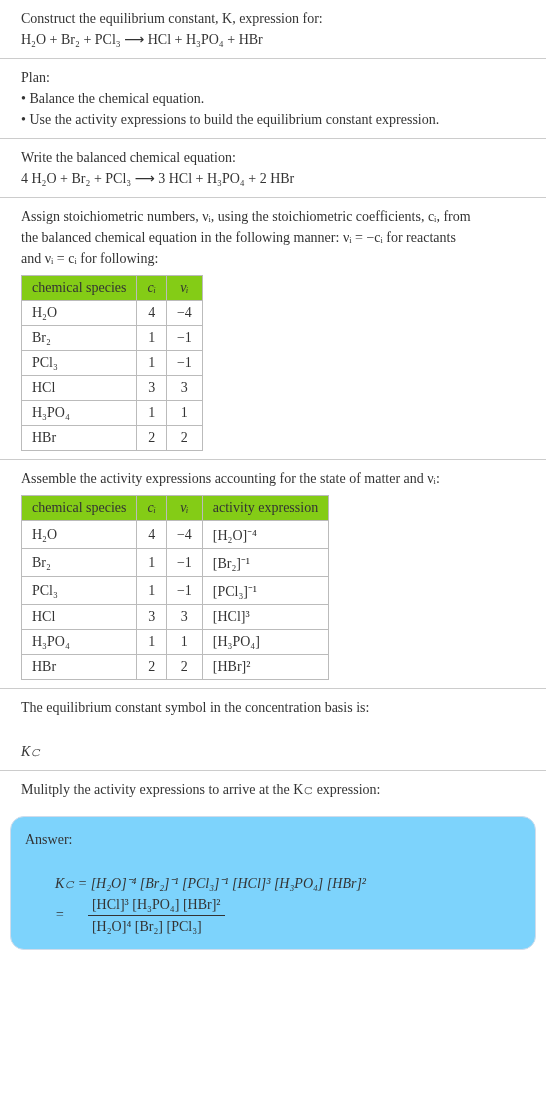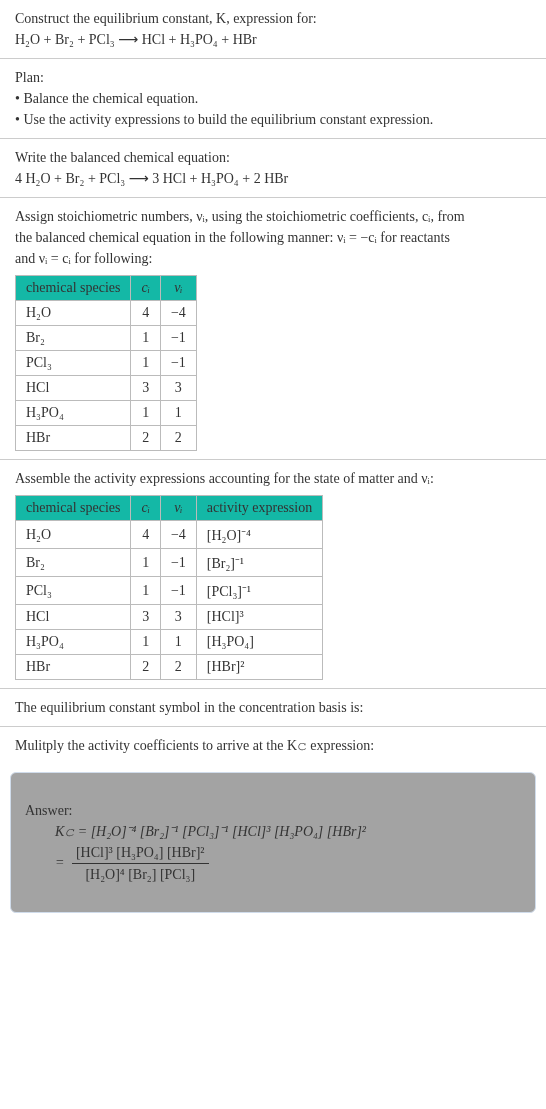--- a/index.html
+++ b/index.html
@@ -5,50 +5,49 @@
   body {
     margin: 0;
     padding: 0;
     font-family: Georgia, 'Times New Roman', serif;
     font-size: 14px;
     color: #333;
     background: #fff;
     width: 546px;
   }
   .section {
-    padding: 8px 15px;
+    padding: 8px 21px;
     border-bottom: 1px solid #ccc;
   }
   .section:last-child { border-bottom: none; }
   .line { line-height: 1.5; }
-  .italic { font-style: italic; }
+  .italic { font-style: italic; margin-top: 23px; }
   table {
     border-collapse: collapse;
     margin-top: 6px;
   }
   th, td {
     border: 1px solid #bbb;
     padding: 4px 10px;
     text-align: left;
     font-weight: normal;
   }
-  th { background: #14b8a6; }
+  th { background: #84cc16; }
   td.center, th.center { text-align: center; }
   .answer-box {
-    background: #a3a3a3;
+    background: #7dd3fc;
     border: 1px solid #d0dceb;
-    border-radius: 6px;
-    padding: 27px 14px;
+    border-radius: 14px;
+    padding: 12px 14px;
     margin: 8px 10px 14px 10px;
   }
   .frac {
     display: inline-block;
-    text-align: center;
     vertical-align: middle;
-    margin: 0 4px;
+    margin: 0 20px;
   }
   .frac .num { display: block; border-bottom: 1px solid #333; padding: 0 4px; }
   .frac .den { display: block; padding: 0 4px; }
   .indent { margin-left: 30px; }
 </style>
 </head>
 <body>
 
 <div class="section">
   <div class="line">Construct the equilibrium constant, K, expression for:</div>
@@ -156,24 +155,25 @@
       <td class="center">2</td>
       <td class="center">2</td>
       <td>[HBr]²</td>
     </tr>
   </tbody>
     </table>
 </div>
 
 <div class="section">
   <div class="line">The equilibrium constant symbol in the concentration basis is:</div>
+  <div class="line italic">K𝚌</div>
 </div>
 
 <div class="section" style="border-bottom:none;">
-  <div class="line">Mulitply the activity coefficients to arrive at the K𝚌 expression:</div>
+  <div class="line">Mulitply the activity expressions to arrive at the K𝚌 expression:</div>
 </div>
 
 <div class="answer-box">
   <div class="line">Answer:</div>
   <div class="line indent italic">K𝚌 = [H₂O]⁻⁴ [Br₂]⁻¹ [PCl₃]⁻¹ [HCl]³ [H₃PO₄] [HBr]²</div>
   <div class="line indent">
     <span class="italic">= </span>
     <span class="frac">
       <span class="num">[HCl]³ [H₃PO₄] [HBr]²</span>
       <span class="den">[H₂O]⁴ [Br₂] [PCl₃]</span>

